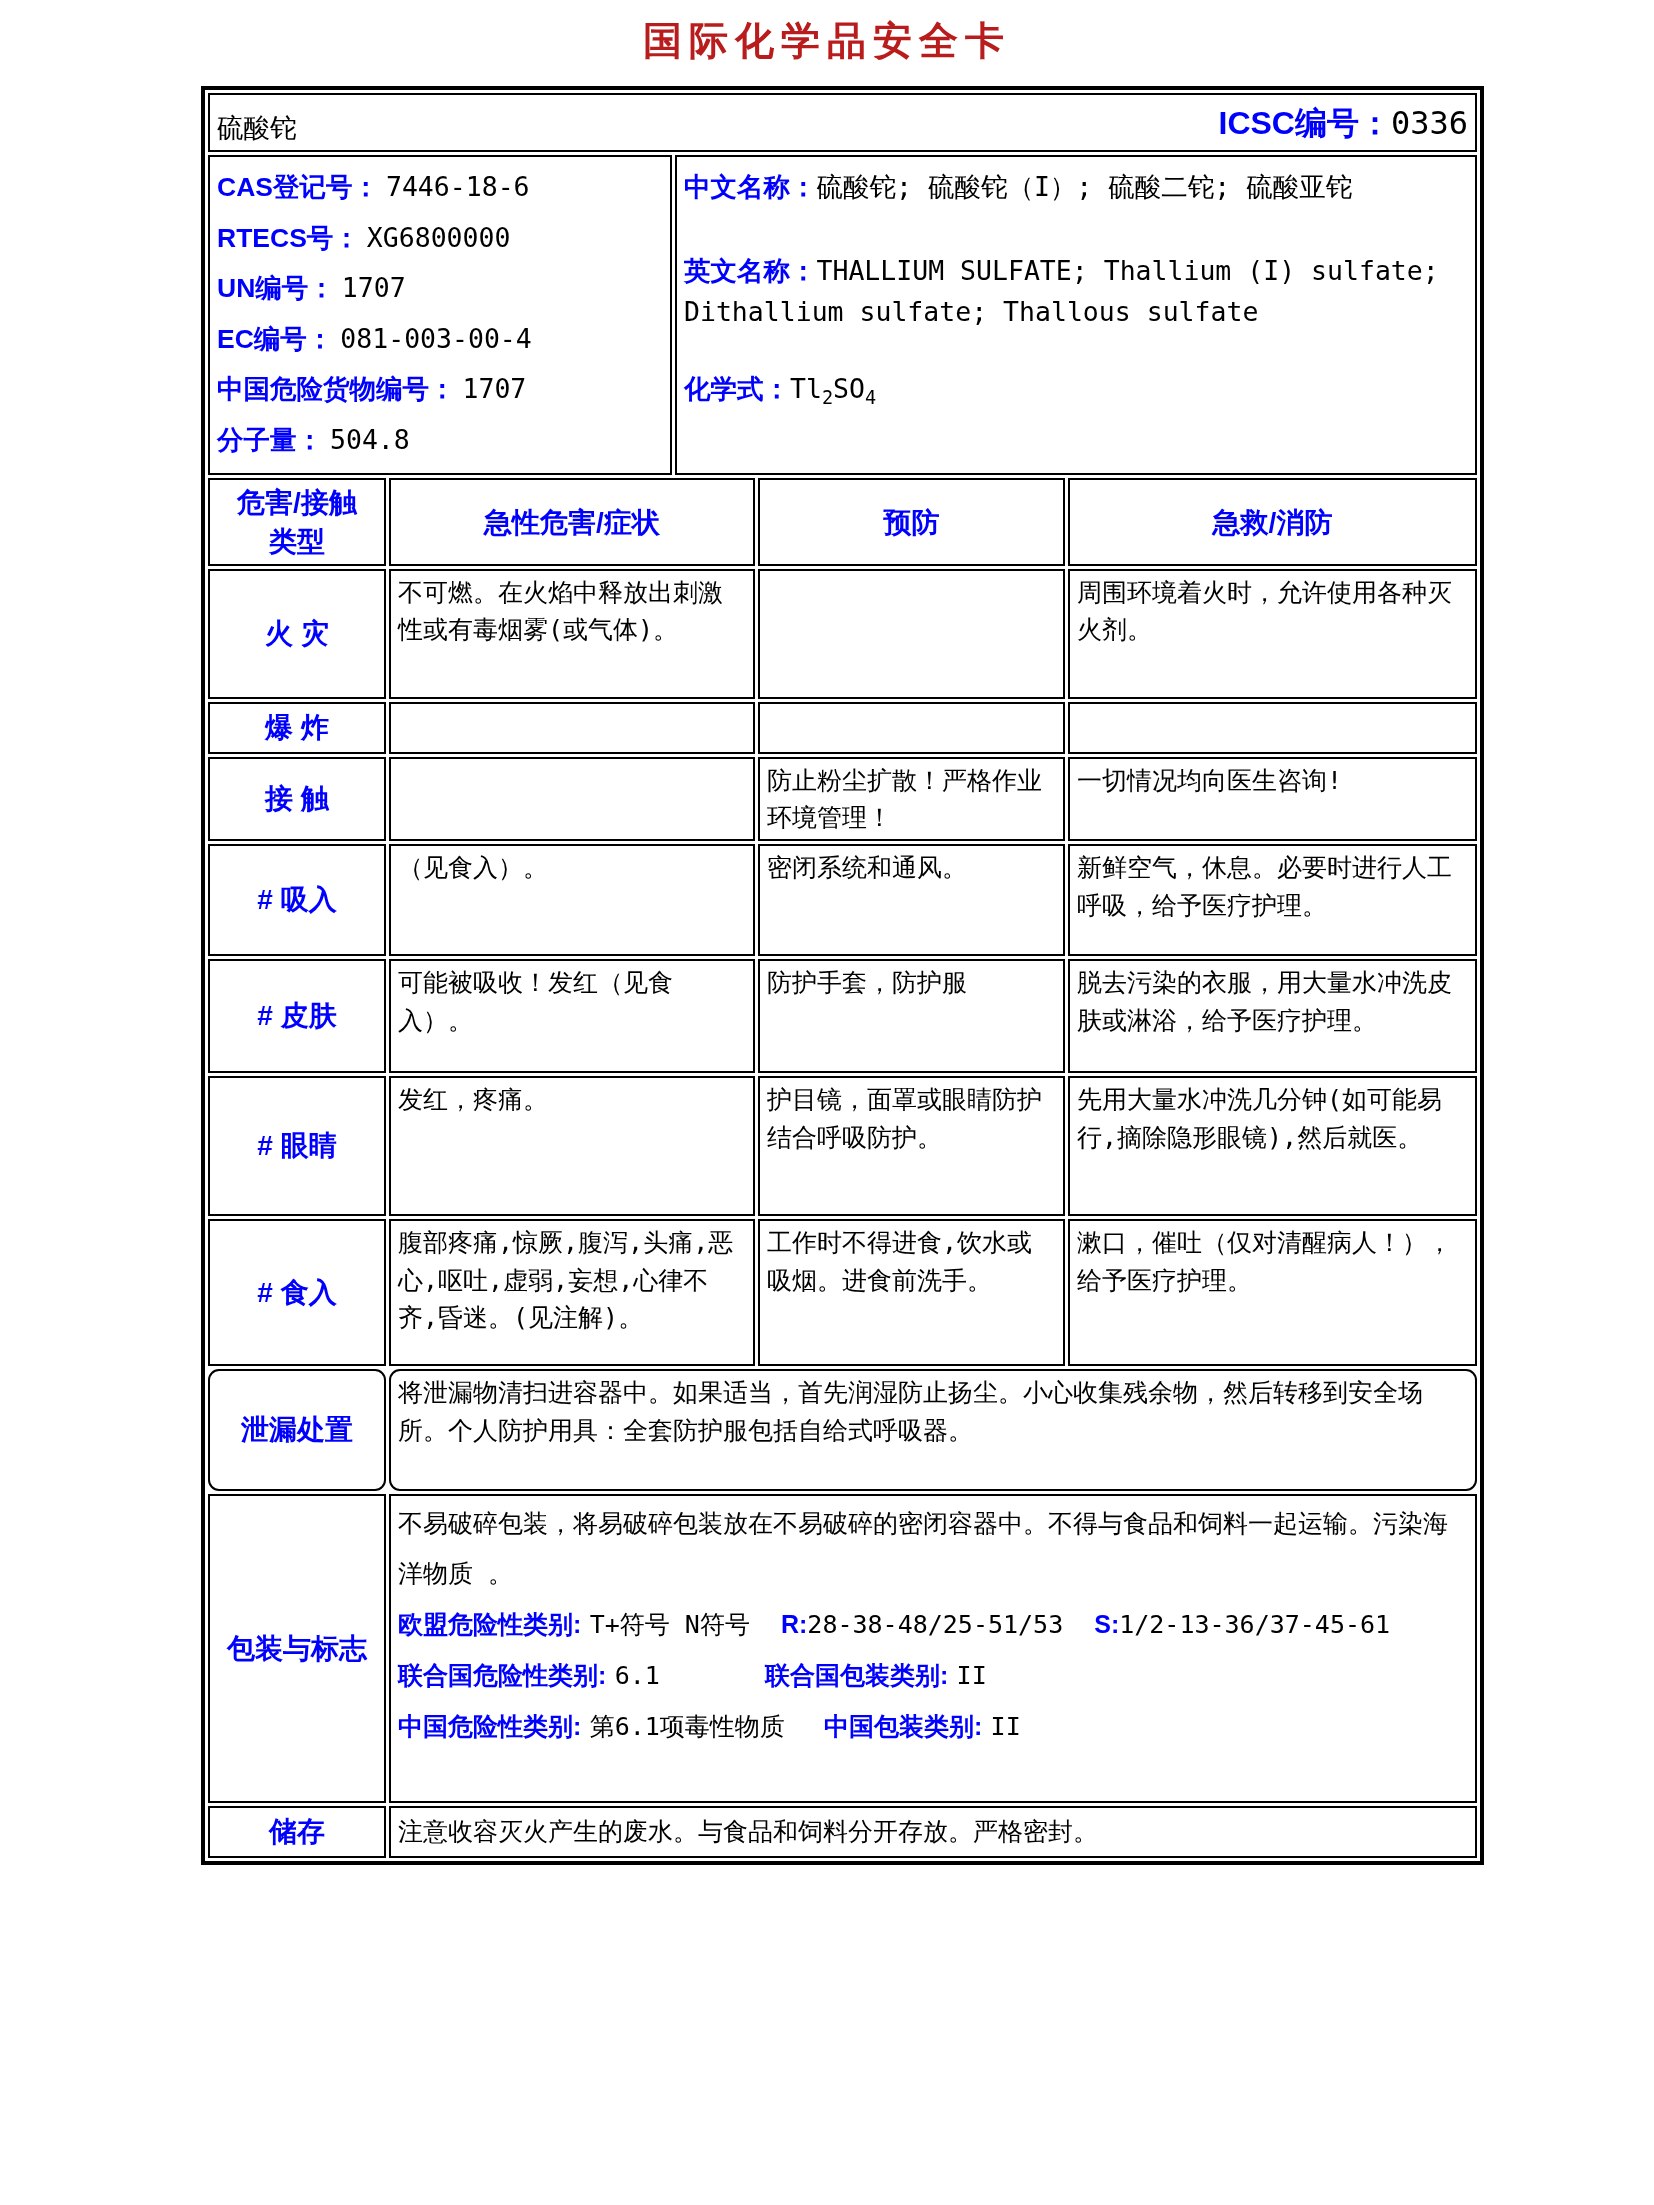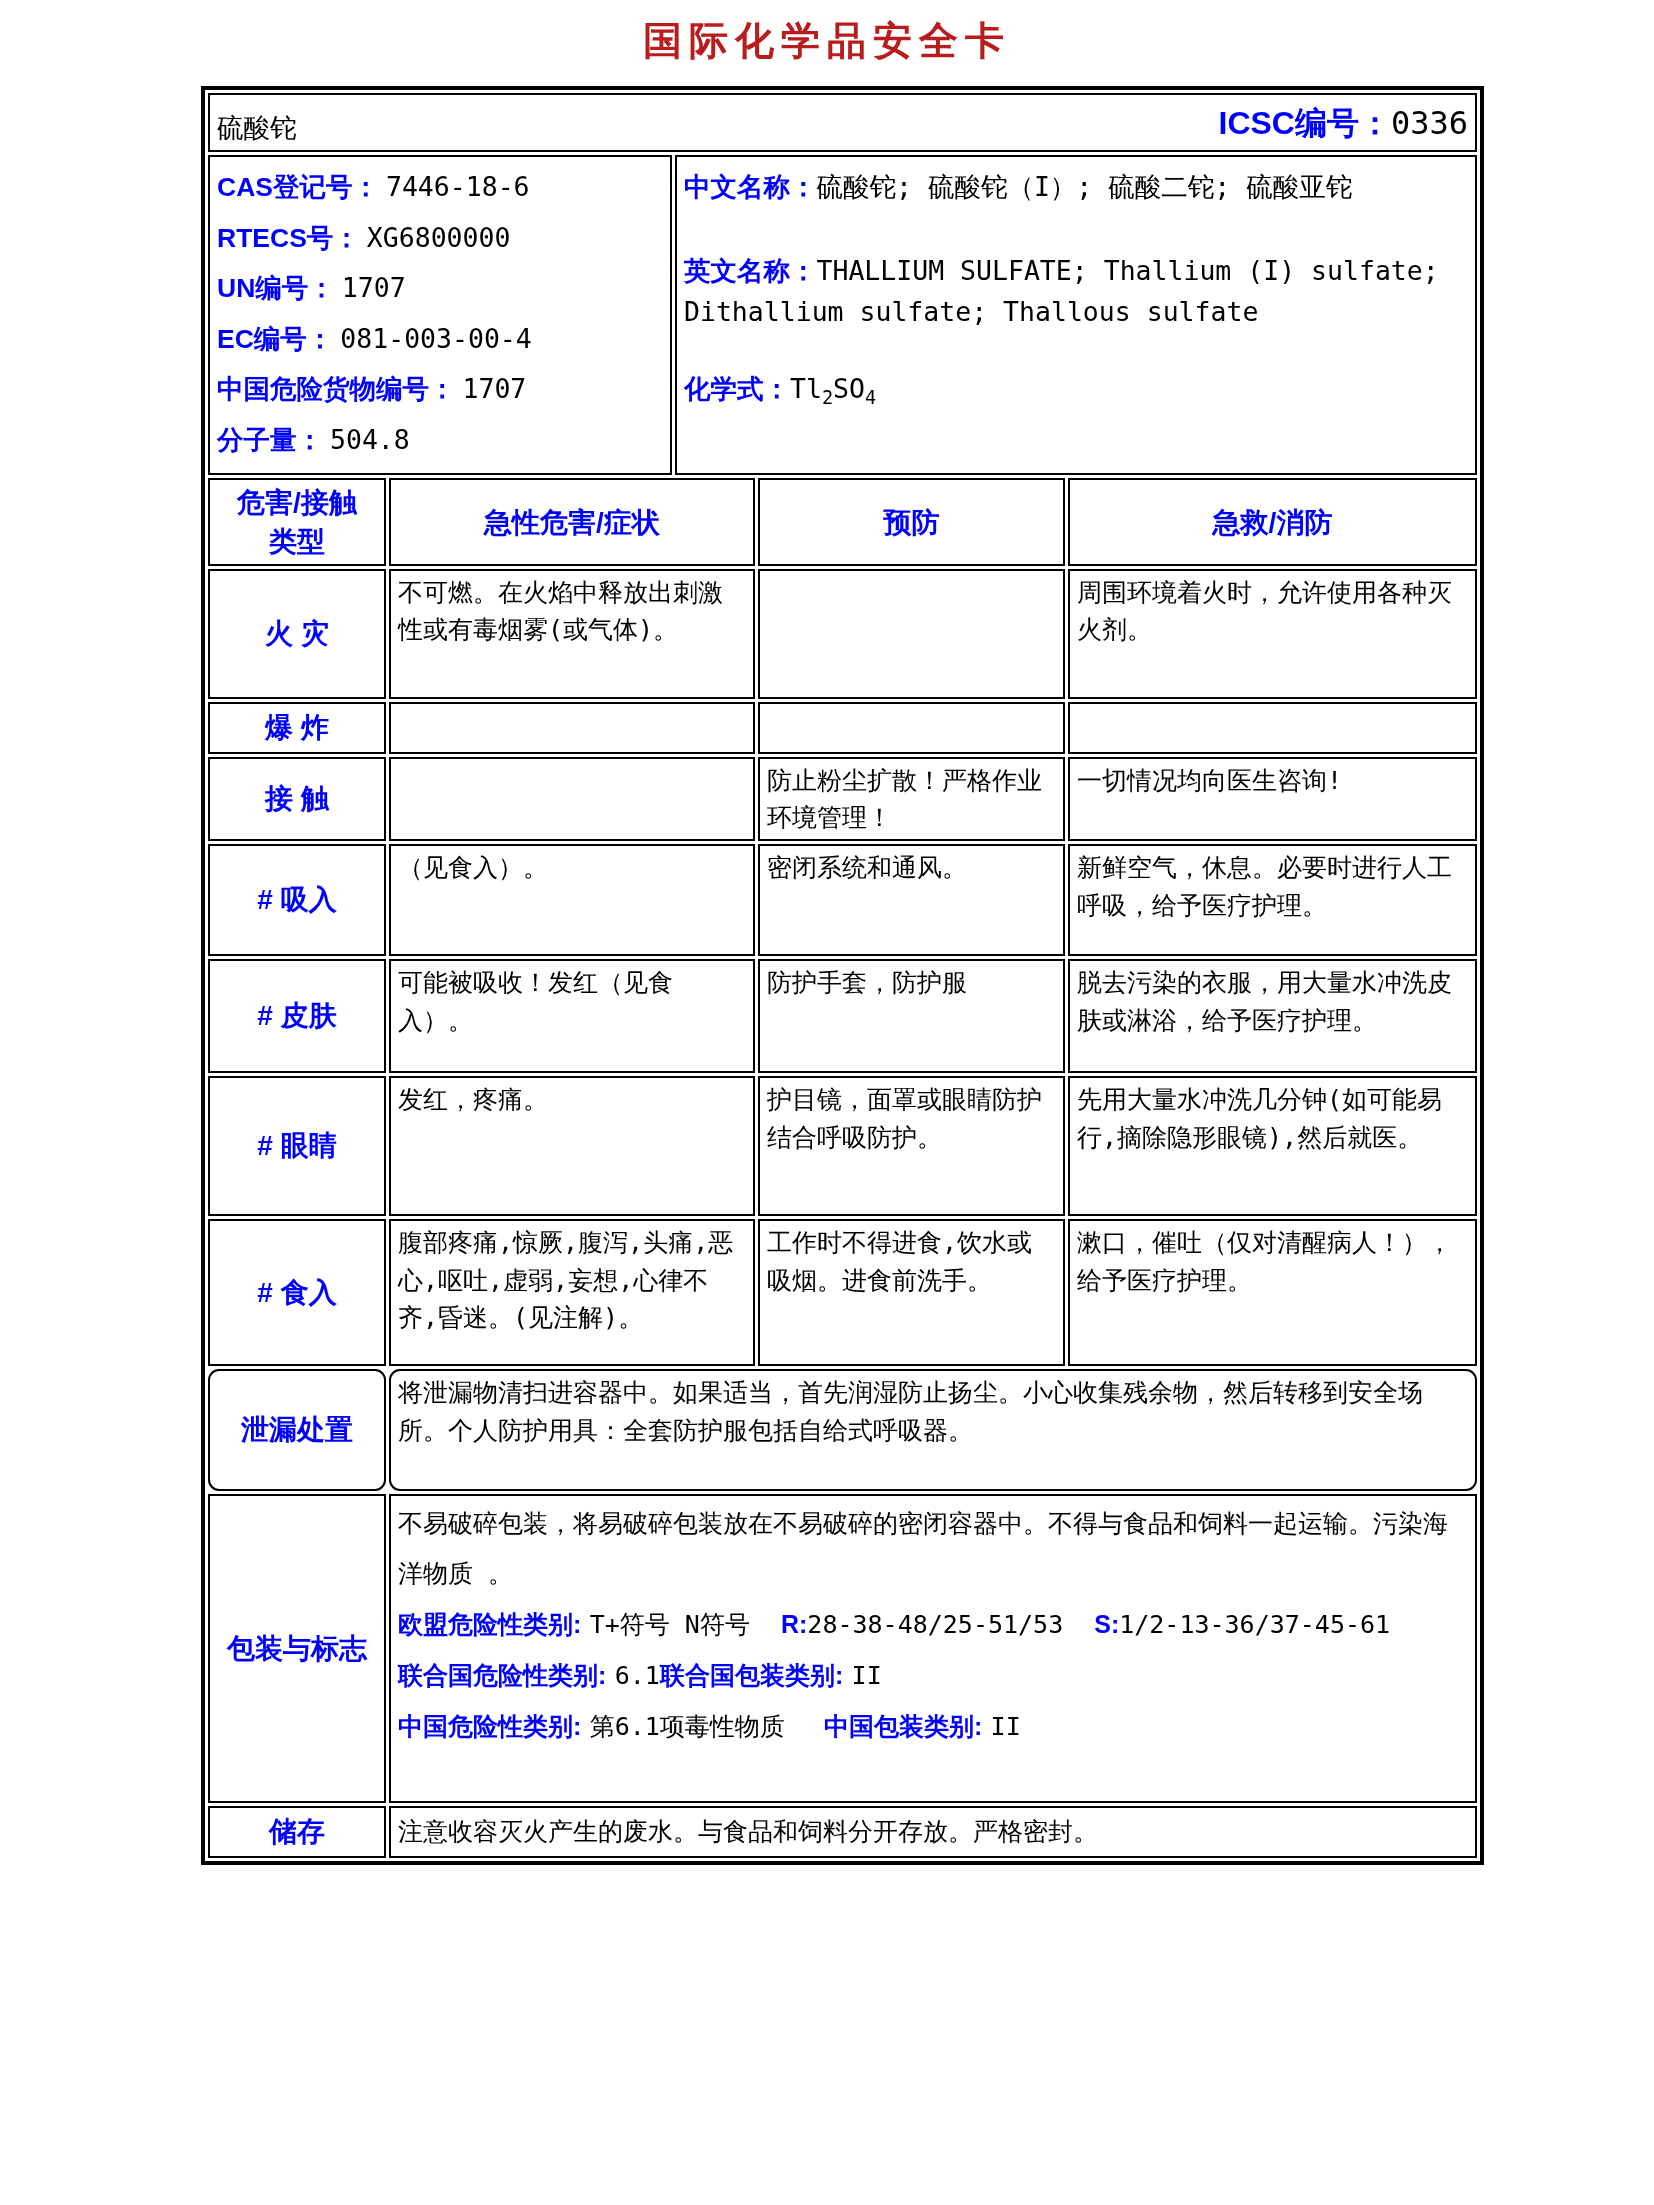--- a/index.html
+++ b/index.html
@@ -90,21 +90,21 @@
   .r-skin  td { height: 114px; }
   .r-eye   td { height: 140px; }
   .r-ing   td { height: 147px; }
   .r-spill td { height: 122px; border-radius: 11px; }
   .r-pack  td { height: 309px; }
   .r-emer  td { height: 98px; }
   .r-stor  td { height: 38px;  }
 
   .pack-cell { line-height: 2.0; }
   .gap-r   { margin-left: 31px; }
-  .gap-big { }
+  .gap-big { margin-left: 105px; }
   .gap-med { margin-left: 39px; }
   .stor-cell { vertical-align: middle; }
 </style>
 </head>
 <body>
 
 <div class="title">国际化学品安全卡</div>
 
 <table class="card">
   <colgroup>

